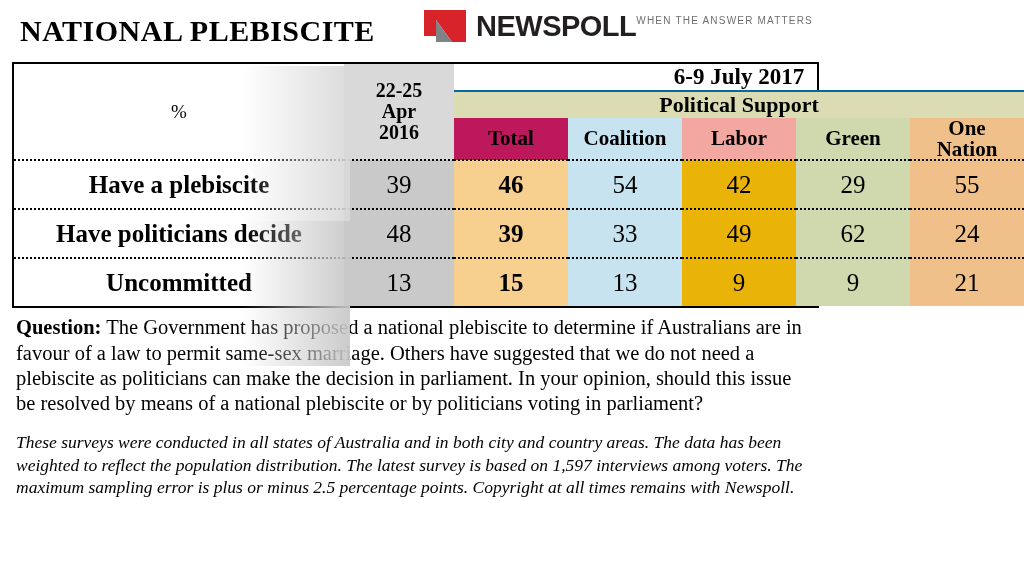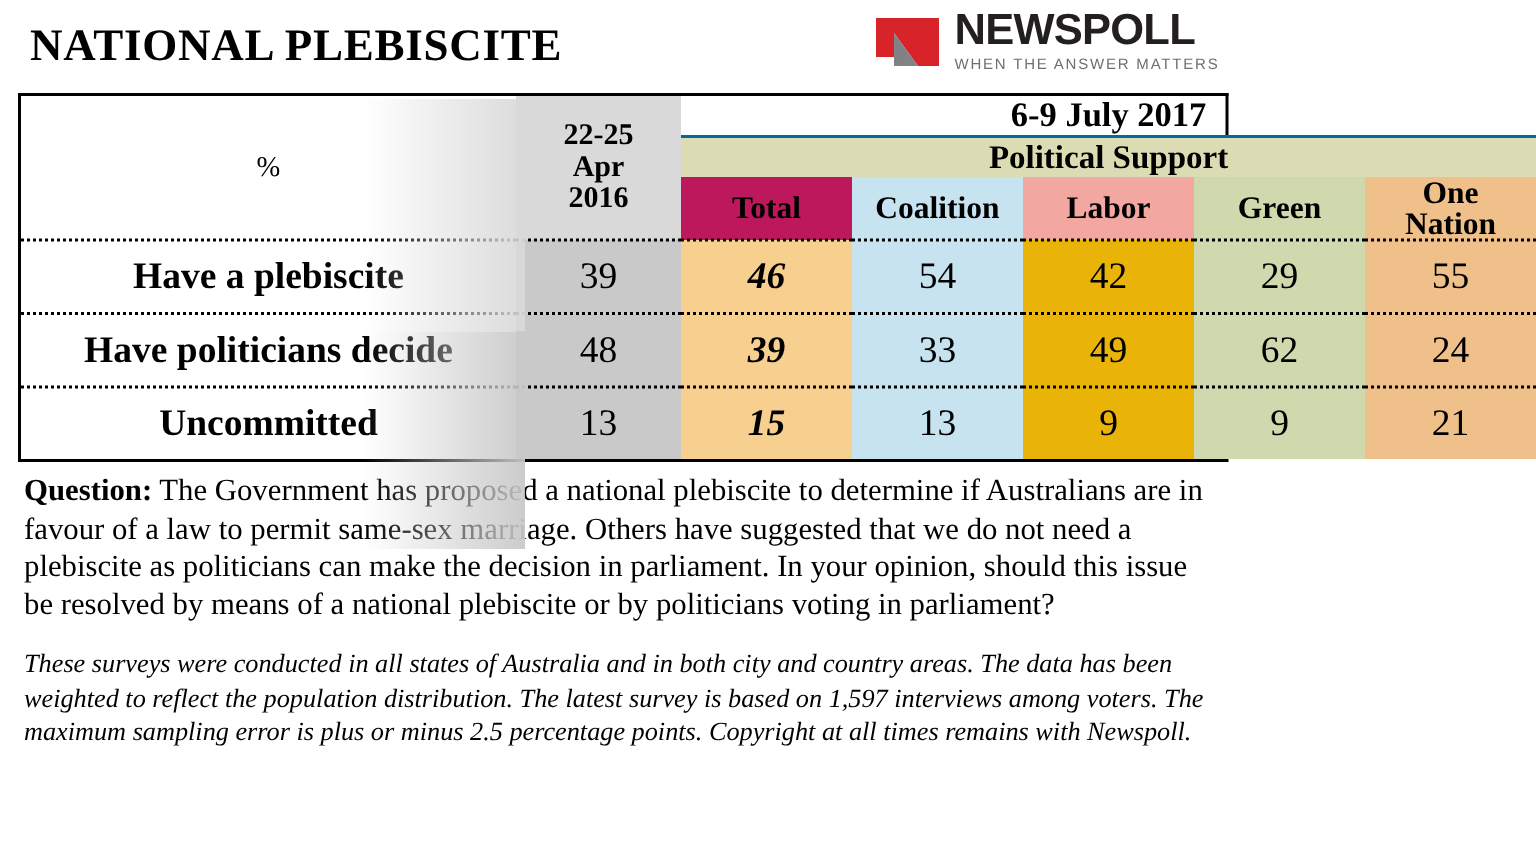--- a/index.html
+++ b/index.html
@@ -44,21 +44,21 @@
     align-items: center;
     gap: 8px;
   }
   .brand-mark {
     width: 46px;
     height: 40px;
     position: relative;
   }
   .brand-text {
     display: flex;
-    flex-direction: column;
+    flex-direction: row;
     line-height: 1;
   }
   .brand-name {
     font-family: "Liberation Sans", sans-serif;
     font-size: 29px;
     font-weight: bold;
     letter-spacing: -0.5px;
     color: #231f20;
   }
   .brand-tag {
@@ -127,21 +127,21 @@
   .subhead-coal  { background: #c6e3ef; }
   .subhead-lab   { background: #f2a8a0; }
   .subhead-grn   { background: #cfd9ad; }
   .subhead-one   { background: #f0c08a; }
   .subhead-one .two-line { line-height: 0.98; }
 
   .datacell {
     font-size: 25px;
     height: 47px;
   }
-  .datacell.bold { font-weight: bold; font-style: italic; }
+  .datacell.bold { font-weight: bold; }
   .rowlabel {
     text-align: left;
     padding-left: 14px;
     font-size: 25px;
     font-weight: bold;
   }
   .c-prev  { background: #c9c9c9; }
   .c-total { background: #f7cf8f; }
   .c-coal  { background: #c6e3ef; }
   .c-lab   { background: #eab308; }

